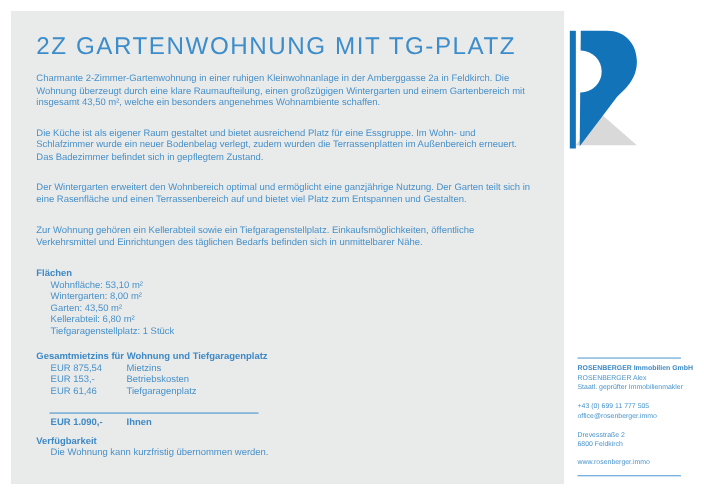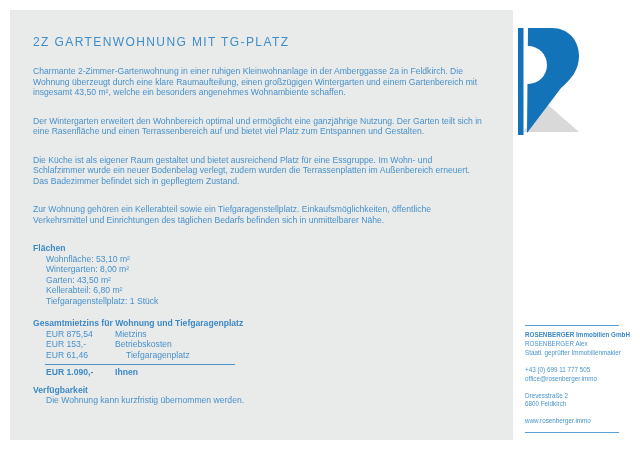--- a/index.html
+++ b/index.html
@@ -8,37 +8,37 @@
     font-family:"Liberation Sans", sans-serif;overflow:hidden;
     -webkit-font-smoothing:antialiased;
   }
   
   .doc-panel{
     position:absolute;left:10px;top:10px;width:503px;height:430px;
     background:#e9eaea;box-sizing:border-box;
     padding:21px 20px 0 23px;
   }
   .doc-title{
-    margin:0 0 13px 0;font-size:12px;font-weight:normal;
+    margin:0 0 13px 0;font-size:22px;font-weight:normal;
     letter-spacing:1.4px;color:#3d8dca;line-height:22px;
   }
   .body-par{
     margin:0 0 18px 0;width:452px;
     font-size:8.6px;line-height:10.5px;color:#4791ca;
   }
   .sec-head{
     font-size:8.6px;line-height:10.5px;font-weight:bold;color:#3d89c6;
   }
   .area-list{margin:0 0 12px 13px;}
   .area-item{font-size:8.6px;line-height:10.5px;color:#4791ca;}
   .rent-section{margin:0 0 7px 0;}
   .rent-table{margin-left:12px;width:190px;}
   .rent-row{font-size:8.6px;line-height:10.5px;color:#4791ca;padding-left:1px;display:flex;}
   .rent-row .amount{display:inline-block;width:69px;flex:none;}
-  .rent-row.last{border-bottom:1px solid #4a94cc;padding-bottom:4px;gap:11px;}
+  .rent-row.last{border-bottom:1px solid #4a94cc;padding-bottom:15px;}
   .rent-row.total{font-weight:bold;color:#3d89c6;padding-top:2px;}
   .avail-text{margin-left:13px;font-size:8.6px;line-height:10.5px;color:#4791ca;}
   .footer-note{
     margin-top:15px;font-size:8.6px;line-height:10.5px;
     font-weight:bold;color:#3d89c6;width:470px;
   }
   
   .sidebar{position:absolute;left:513px;top:0;width:127px;height:453px;background:#ffffff;}
   .logo{position:absolute;left:2px;top:26px;width:66px;height:112px;}
   .wordmark{
@@ -63,22 +63,22 @@
   a.contact-line{text-decoration:none;display:block;cursor:pointer;}
 </style>
 </head>
 <body>
 
 <div class="doc-panel">
 
   <h1 class="doc-title">2Z GARTENWOHNUNG MIT TG-PLATZ</h1>
 
   <p class="body-par">Charmante 2-Zimmer-Gartenwohnung in einer ruhigen Kleinwohnanlage in der Amberggasse 2a in Feldkirch. Die Wohnung überzeugt durch eine klare Raumaufteilung, einen großzügigen Wintergarten und einem Gartenbereich mit insgesamt 43,50 m², welche ein besonders angenehmes Wohnambiente schaffen.</p>
+  <p class="body-par">Die Küche ist als eigener Raum gestaltet und bietet ausreichend Platz für eine Essgruppe. Im Wohn- und Schlafzimmer wurde ein neuer Bodenbelag verlegt, zudem wurden die Terrassenplatten im Außenbereich erneuert. Das Badezimmer befindet sich in gepflegtem Zustand.</p>
   <p class="body-par">Der Wintergarten erweitert den Wohnbereich optimal und ermöglicht eine ganzjährige Nutzung. Der Garten teilt sich in eine Rasenfläche und einen Terrassenbereich auf und bietet viel Platz zum Entspannen und Gestalten.</p>
-  <p class="body-par">Die Küche ist als eigener Raum gestaltet und bietet ausreichend Platz für eine Essgruppe. Im Wohn- und Schlafzimmer wurde ein neuer Bodenbelag verlegt, zudem wurden die Terrassenplatten im Außenbereich erneuert. Das Badezimmer befindet sich in gepflegtem Zustand.</p>
   <p class="body-par">Zur Wohnung gehören ein Kellerabteil sowie ein Tiefgaragenstellplatz. Einkaufsmöglichkeiten, öffentliche Verkehrsmittel und Einrichtungen des täglichen Bedarfs befinden sich in unmittelbarer Nähe.</p>
 
   <div class="area-section">
     <div class="sec-head">Flächen</div>
     <div class="area-list">
       <div class="area-item">Wohnfläche: 53,10 m²</div>
       <div class="area-item">Wintergarten: 8,00 m²</div>
       <div class="area-item">Garten: 43,50 m²</div>
       <div class="area-item">Kellerabteil: 6,80 m²</div>
       <div class="area-item">Tiefgaragenstellplatz: 1 Stück</div>

